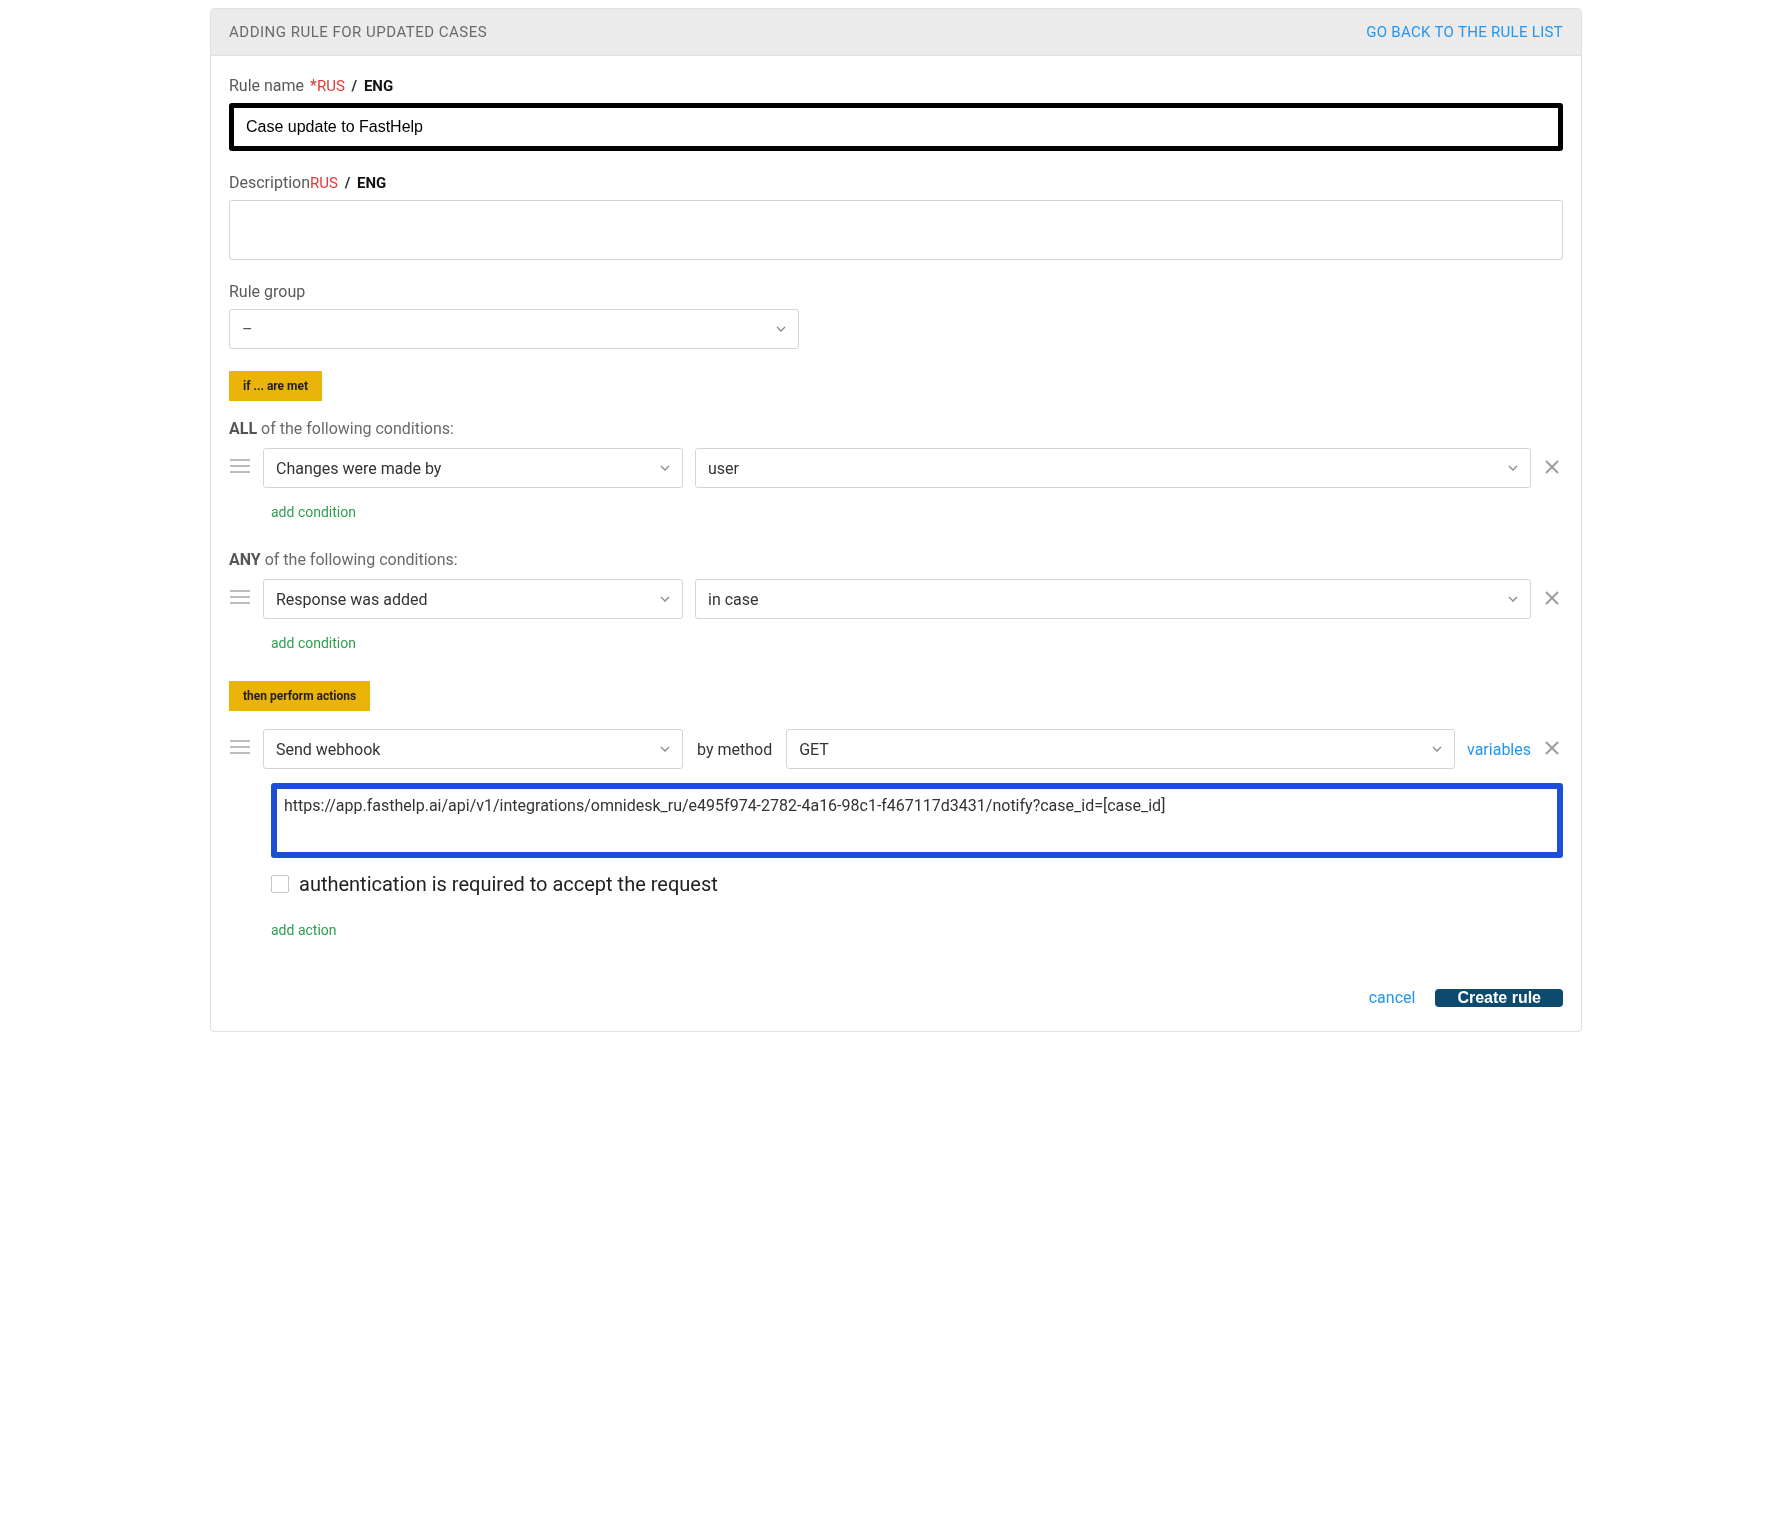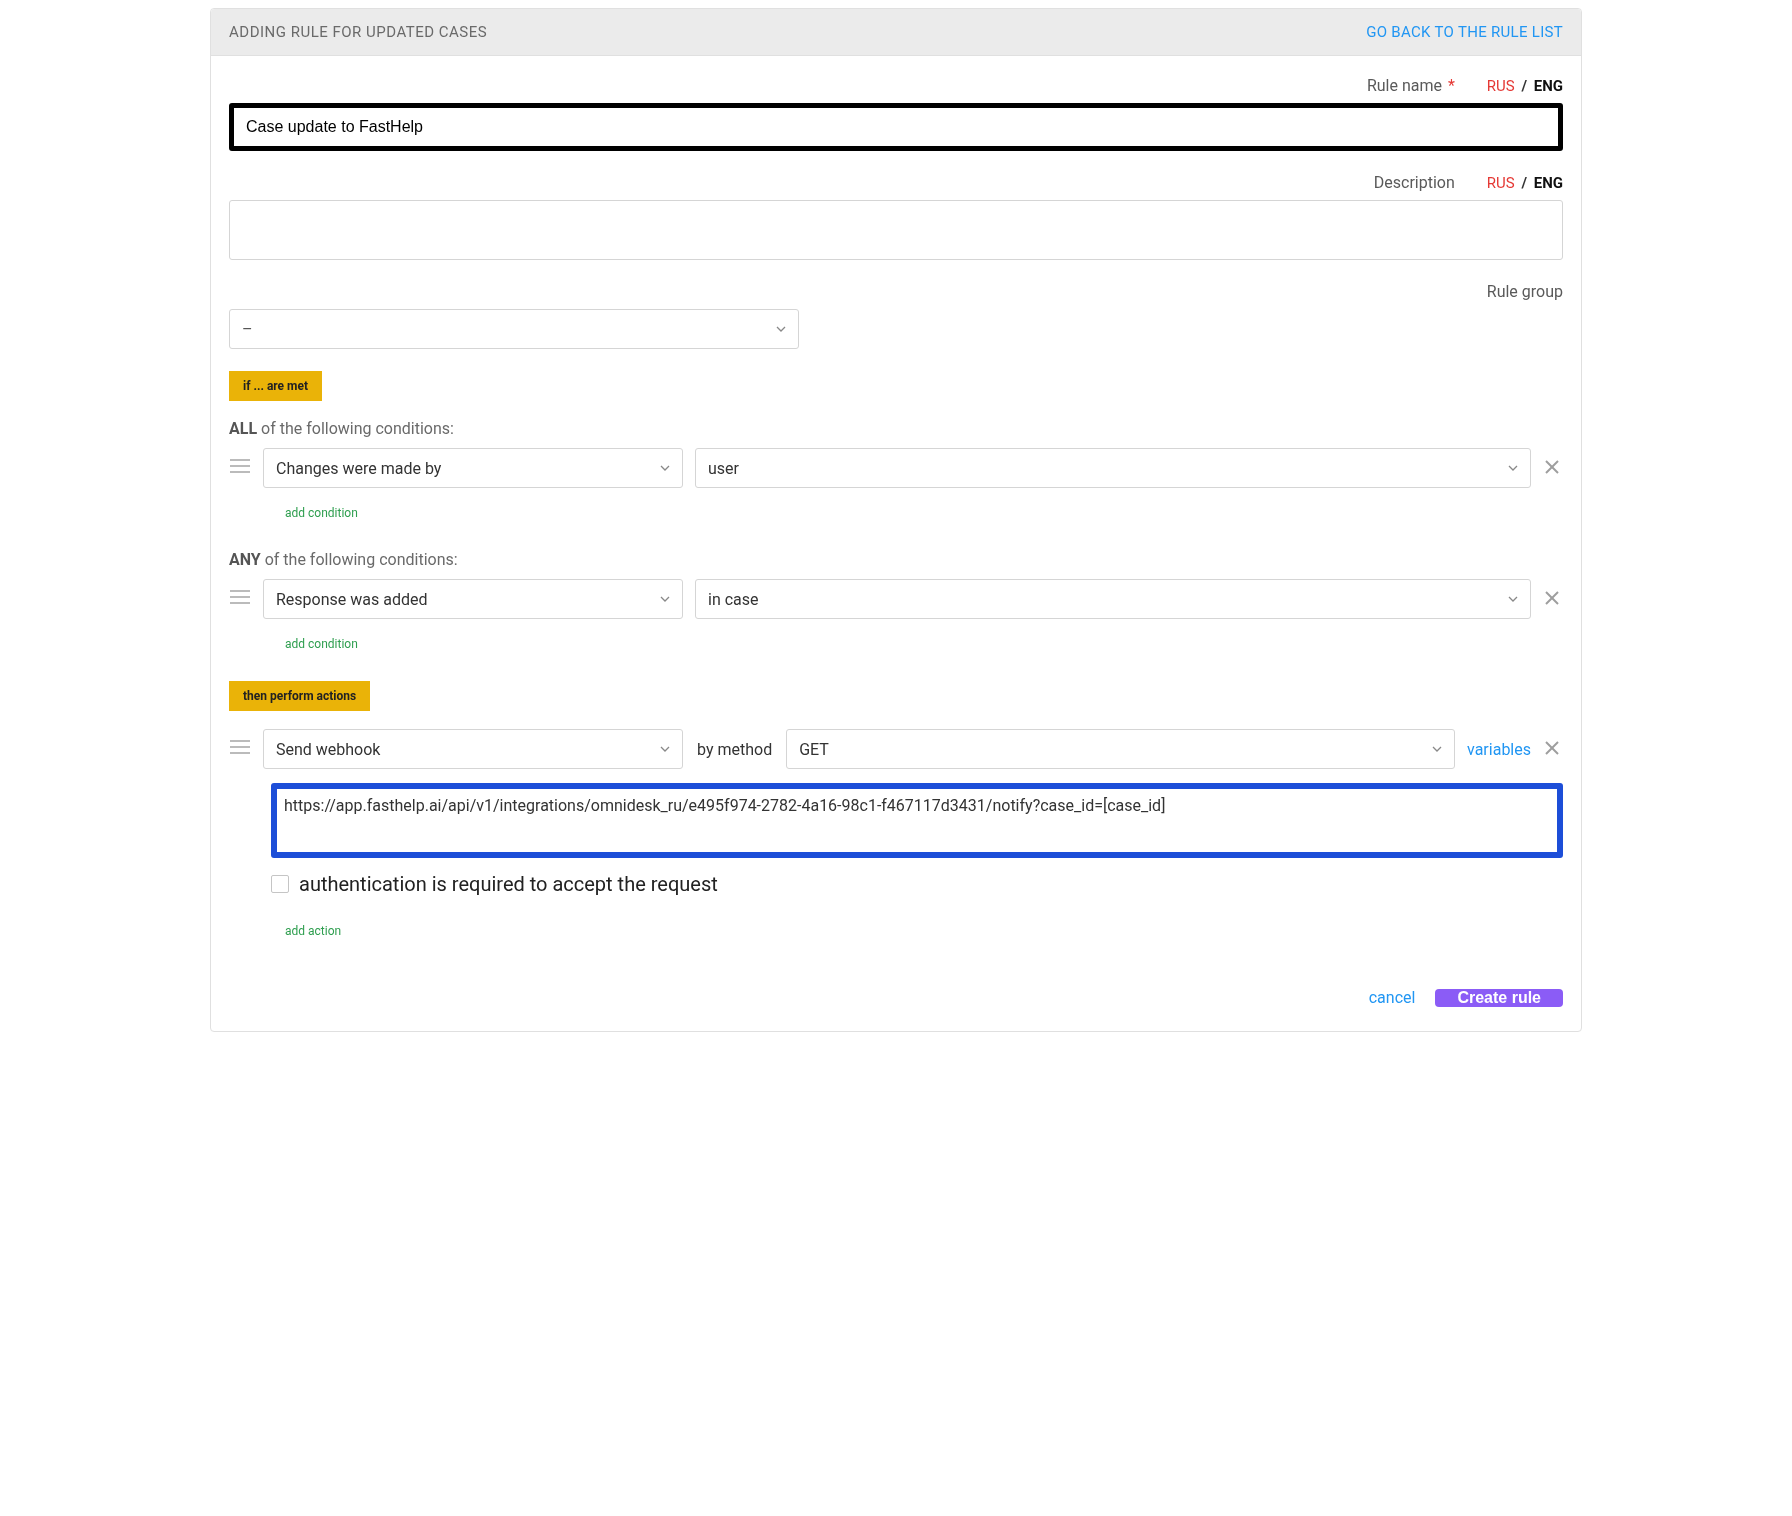--- a/index.html
+++ b/index.html
@@ -37,24 +37,23 @@
     cursor: pointer;
   }
   .form-body {
     padding: 20px 18px 24px;
   }
   .form-row {
     margin-bottom: 22px;
   }
   .label-line {
     display: flex;
-    justify-content: flex-end;
+    justify-content: flex-start;
     align-items: baseline;
     margin-bottom: 8px;
-    gap: 32px;
   }
   .field-label {
     font-size: 16px;
     color: #5a5a5a;
   }
   .required-star {
     color: #e53935;
     margin-left: 2px;
   }
   .lang-switch {
@@ -138,22 +137,22 @@
   .close-x {
     width: 20px;
     height: 20px;
     flex-shrink: 0;
     cursor: pointer;
     color: #9e9e9e;
   }
   .close-x svg { width: 18px; height: 18px; display: block; }
   .add-link {
     color: #2e9e4f;
-    font-size: 12px;
-    margin-left: 56px;
+    font-size: 14px;
+    margin-left: 42px;
     cursor: pointer;
     display: inline-block;
     margin-bottom: 10px;
   }
   .action-row {
     display: flex;
     align-items: center;
     gap: 12px;
     margin-bottom: 14px;
   }
@@ -204,21 +203,21 @@
     align-items: center;
     gap: 20px;
     padding-top: 20px;
   }
   .cancel-link {
     color: #2196f3;
     font-size: 16px;
     cursor: pointer;
   }
   .create-btn {
-    background: #8b5cf6;
+    background: #0c4a6e;
     color: #fff;
     font-size: 16px;
     font-weight: 600;
     padding: 0 22px;
     border: none;
     border-radius: 4px;
     cursor: pointer;
   }
   .placeholder-dash {
     color: #555;

